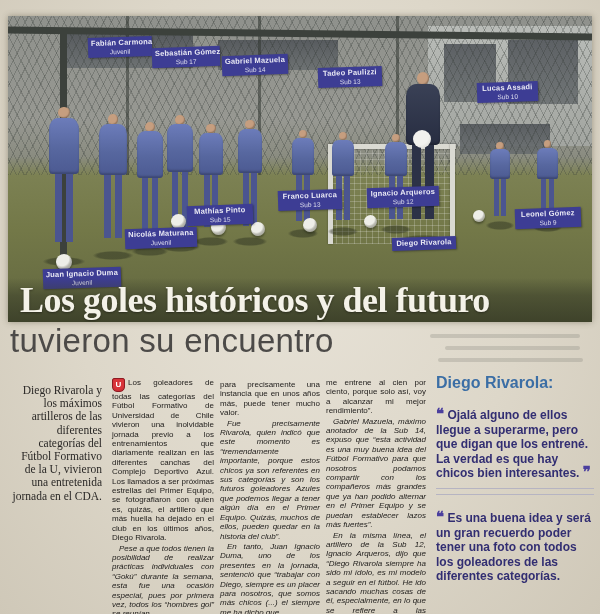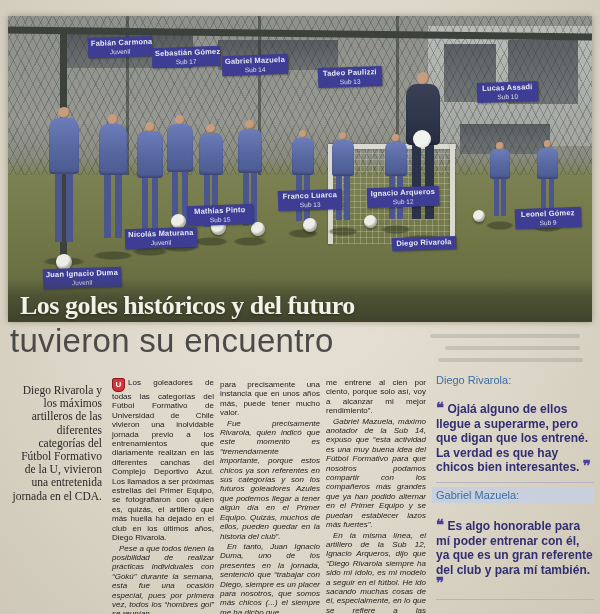--- a/index.html
+++ b/index.html
@@ -38,41 +38,41 @@
   .ball{position:absolute;border-radius:50%;
     background:radial-gradient(circle at 38% 32%, #eeeee8 0 45%, #b9b9b0 60%, #8d8d84 100%);
     box-shadow:0 2px 2px rgba(30,35,20,.45);}
   .plabel{position:absolute;background:#3d3d94;color:#e9e9f4;text-align:center;
     padding:2px 3px;transform:rotate(-2deg);box-shadow:1px 1px 2px rgba(0,0,0,.35);line-height:1.15;}
   .plabel .nm{display:block;font-size:7.5px;font-weight:bold;letter-spacing:.2px;white-space:nowrap;}
   .plabel .ct{display:block;font-size:6.5px;font-weight:normal;opacity:.92;}
   .headline-band{position:absolute;left:0;bottom:0;width:100%;height:44px;
     background:linear-gradient(rgba(70,75,50,.0), rgba(60,64,42,.55) 40%, rgba(52,56,36,.75));}
   .headline{position:absolute;left:12px;bottom:1px;width:576px;
-    font-family:"Liberation Serif",serif;font-weight:bold;font-size:26px;letter-spacing:-.5px;
+    font-family:"Liberation Serif",serif;font-weight:bold;font-size:36px;letter-spacing:-.5px;
     color:#f4f2e8;text-shadow:0 1px 2px rgba(30,30,20,.65);white-space:nowrap;}
   
   .subheadline{position:absolute;left:10px;top:322px;font-size:33px;color:#4c4a48;
     letter-spacing:.3px;font-weight:400;}
   .bleed{position:absolute;height:4px;background:rgba(120,118,110,.25);border-radius:2px;}
   
   .col{position:absolute;text-align:justify;font-size:8px;line-height:9.4px;color:#23211f;}
   .col p{margin:0 0 1px 0;}
   .col p.ind{text-indent:7px;font-style:italic;}
   .lead{position:absolute;left:10px;top:384px;width:92px;text-align:right;
     font-family:"Liberation Serif",serif;font-size:11.5px;line-height:13.2px;color:#2a2826;}
   .crest{display:inline-block;width:11px;height:12px;margin-right:3px;vertical-align:-2px;
     background:radial-gradient(circle at 50% 40%, #d8343a 0 60%, #b4222a 100%);
     border-radius:2px 2px 5px 5px;border:1px solid #8e1b22;
     color:#fff;font-size:8px;font-weight:bold;text-align:center;line-height:12px;}
   
   .quotes{position:absolute;left:436px;top:374px;width:158px;}
   .qblock{margin-bottom:7px;}
   .qsep{border-top:1px solid #b6b4c2;margin:5px 0 4px 0;}
-  .qspeaker{font-size:11px;font-weight:normal;color:#3b6ea5;margin-bottom:5px;}
+  .qspeaker{font-size:16px;font-weight:bold;color:#3b6ea5;margin-bottom:5px;}
   .qspeaker.banded{background:#c7d0dc;padding:2px 4px;margin-left:-4px;}
   .qtext{font-size:12px;line-height:14.6px;font-weight:bold;color:#322e72;text-align:left;margin-top:16px;}
   .qmark{color:#4b3f9e;font-size:15px;font-weight:bold;line-height:0;}
 </style>
 </head>
 <body>
 
 <div class="page">
 
   <div class="photo">
@@ -243,23 +243,19 @@
     <p class="ind">Gabriel Mazuela, máximo anotador de la Sub 14, expuso que “esta actividad es una muy buena idea del Fútbol Formativo para que nosotros podamos compartir con los compañeros más grandes que ya han podido alternar en el Primer Equipo y se puedan establecer lazos más fuertes”.</p>
     <p class="ind">En la misma línea, el artillero de la Sub 12, Ignacio Arqueros, dijo que “Diego Rivarola siempre ha sido mi ídolo, es mi modelo a seguir en el fútbol. He ido sacando muchas cosas de él, especialmente, en lo que se refiere a las definiciones”.</p>
   </div>
 
   <div class="quotes">
     <div class="qblock">
       <div class="qspeaker">Diego Rivarola:</div>
       <div class="qtext"><span class="qmark">❝</span> <span>Ojalá alguno de ellos llegue a superarme, pero que digan que los entrené. La verdad es que hay chicos bien interesantes.</span> <span class="qmark">❞</span></div>
     </div>
     <div class="qsep"></div>
-    <div class="qblock">
-      <div class="qspeaker banded">Gabriel Mazuela:</div>
-      <div class="qtext"><span class="qmark">❝</span> <span>Es algo honorable para mí poder entrenar con él, ya que es un gran referente del club y para mí también.</span> <span class="qmark">❞</span></div>
-    </div>
     <div class="qsep"></div>
     <div class="qblock">
       <div class="qtext"><span class="qmark">❝</span> <span>Es una buena idea y será un gran recuerdo poder tener una foto con todos los goleadores de las diferentes categorías.</span> </div>
     </div>
   </div>
 
 </div>
 
 </body></html>

